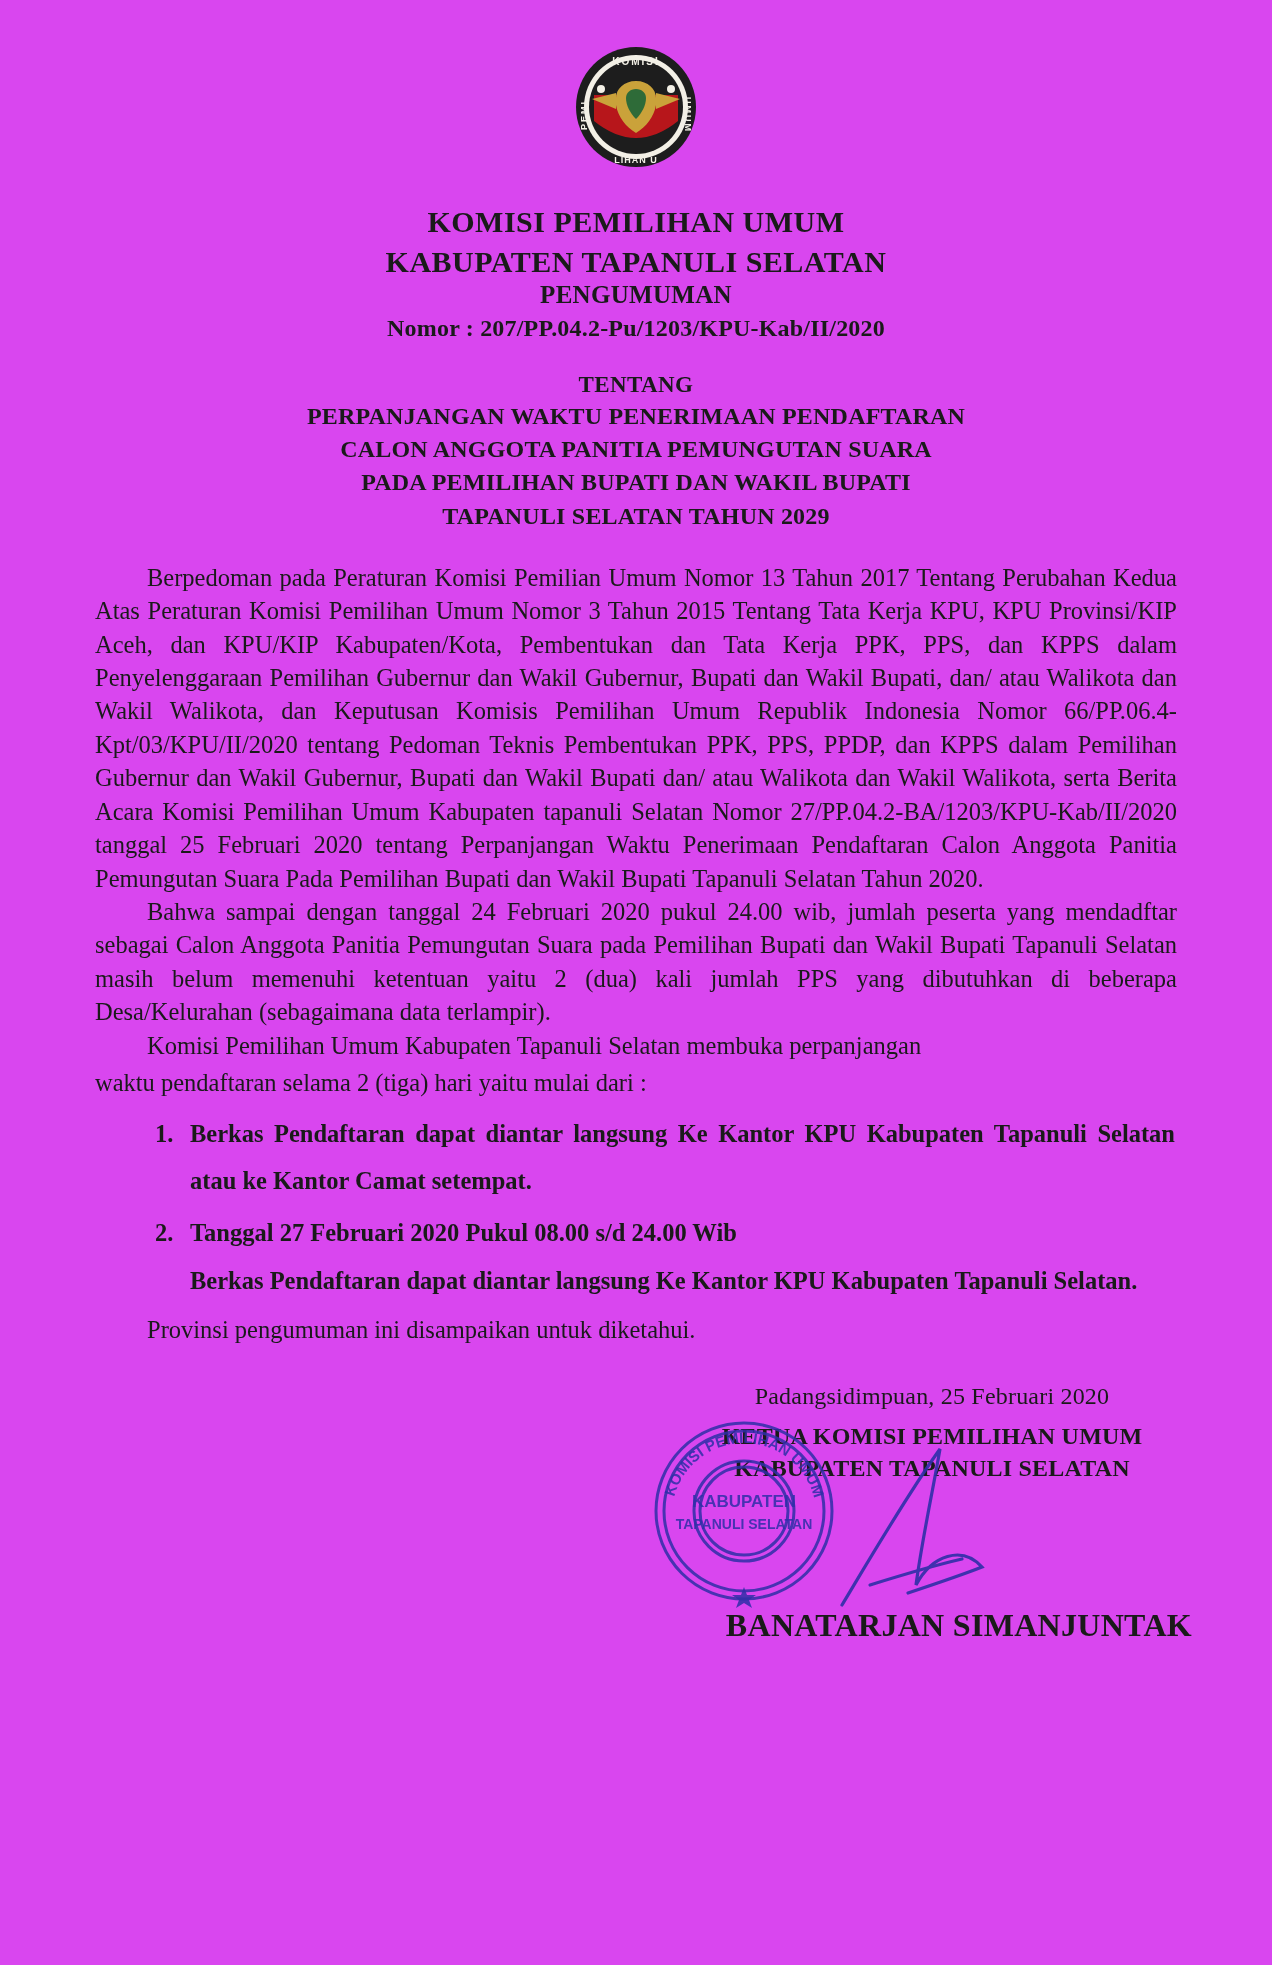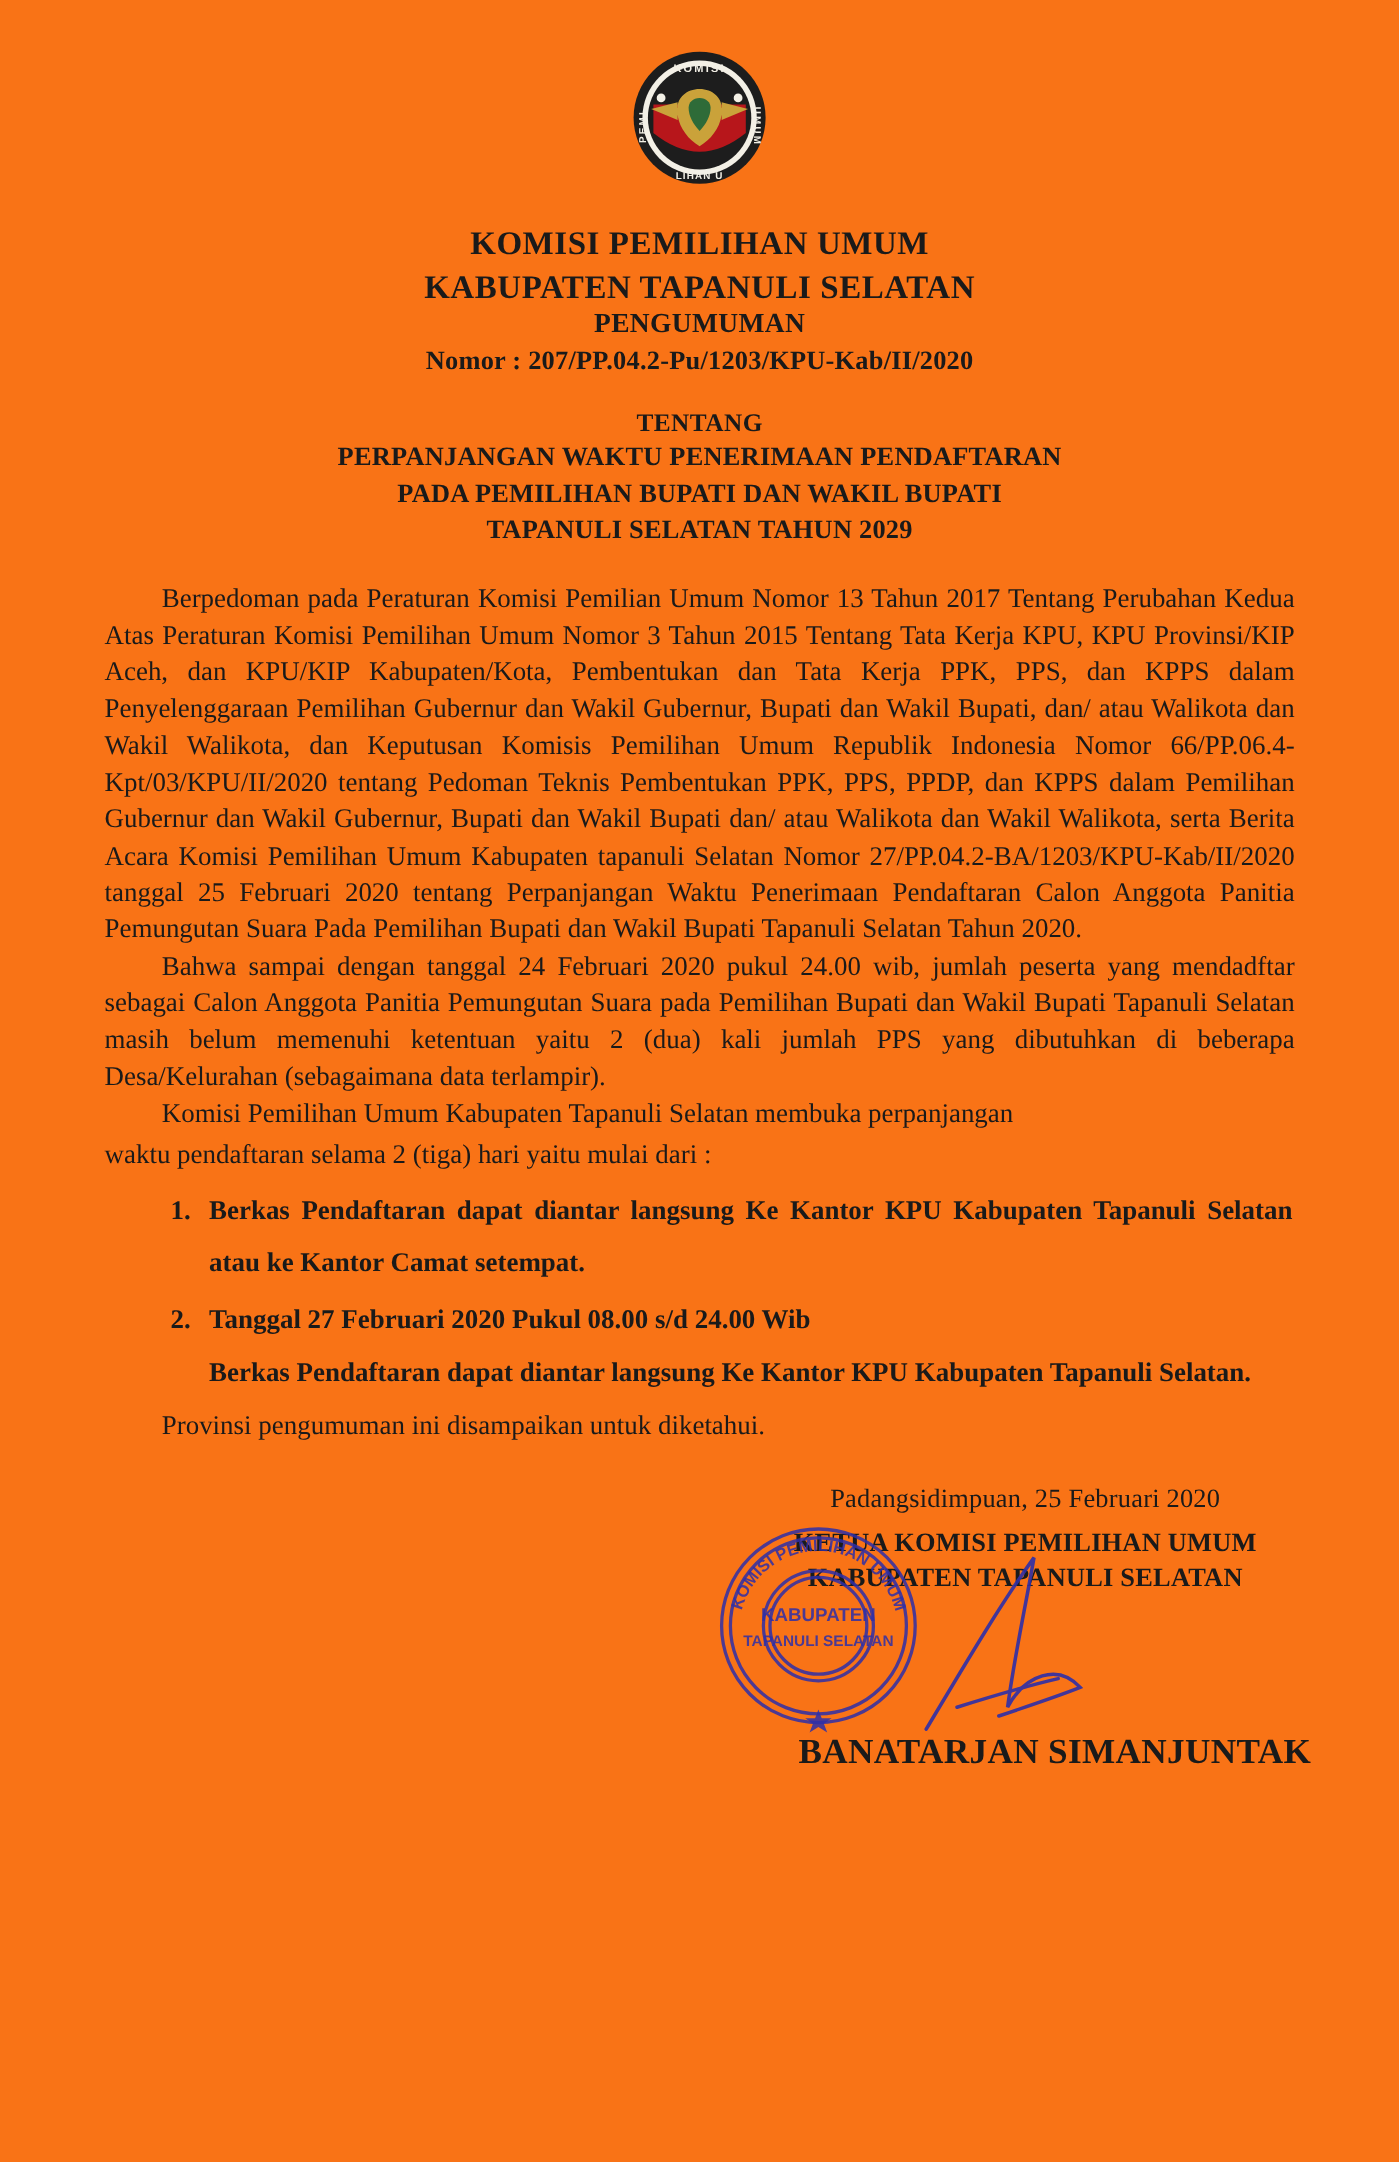--- a/index.html
+++ b/index.html
@@ -14,21 +14,21 @@
     font-family: "Liberation Serif", serif;
     color: #1a1a1a;
     overflow: hidden;
   }
   .page {
     position: relative;
     width: 1272px;
     height: 1965px;
     padding: 0;
     box-sizing: border-box;
-    background: #f97316;
+    background: #d946ef;
   }
   
   .letterhead {
     text-align: center;
     padding-top: 38px;
   }
   .logo-wrap {
     display: flex;
     justify-content: center;
     align-items: center;
@@ -224,20 +224,21 @@
       <span>KOMISI PEMILIHAN UMUM</span>
       <span class="l2">KABUPATEN TAPANULI SELATAN</span>
     </div>
 
     <div class="doc-kind">PENGUMUMAN</div>
     <div class="doc-number">Nomor : 207/PP.04.2-Pu/1203/KPU-Kab/II/2020</div>
 
     <div class="about-label">TENTANG</div>
     <div class="about-lines">
       <div>PERPANJANGAN WAKTU PENERIMAAN PENDAFTARAN</div>
+      <div>CALON ANGGOTA PANITIA PEMUNGUTAN SUARA</div>
       <div>PADA PEMILIHAN BUPATI DAN WAKIL BUPATI</div>
       <div>TAPANULI SELATAN TAHUN 2029</div>
     </div>
   </div>
 
   <div class="body-text">
     <p>Berpedoman pada Peraturan Komisi Pemilian Umum Nomor 13 Tahun 2017 Tentang Perubahan Kedua Atas Peraturan Komisi Pemilihan Umum Nomor 3 Tahun 2015 Tentang Tata Kerja KPU, KPU Provinsi/KIP Aceh, dan KPU/KIP Kabupaten/Kota, Pembentukan dan Tata Kerja PPK, PPS, dan KPPS dalam Penyelenggaraan Pemilihan Gubernur dan Wakil Gubernur, Bupati dan Wakil Bupati, dan/ atau Walikota dan Wakil Walikota, dan Keputusan Komisis Pemilihan Umum Republik Indonesia Nomor 66/PP.06.4-Kpt/03/KPU/II/2020 tentang Pedoman Teknis Pembentukan PPK, PPS, PPDP, dan KPPS dalam Pemilihan Gubernur dan Wakil Gubernur, Bupati dan Wakil Bupati dan/ atau Walikota dan Wakil Walikota, serta Berita Acara Komisi Pemilihan Umum Kabupaten tapanuli Selatan Nomor 27/PP.04.2-BA/1203/KPU-Kab/II/2020 tanggal 25 Februari 2020 tentang Perpanjangan Waktu Penerimaan Pendaftaran Calon Anggota Panitia Pemungutan Suara Pada Pemilihan Bupati dan Wakil Bupati Tapanuli Selatan Tahun 2020.</p>
     <p>Bahwa sampai dengan tanggal 24 Februari 2020 pukul 24.00 wib, jumlah peserta yang mendadftar sebagai Calon Anggota Panitia Pemungutan Suara pada Pemilihan Bupati dan Wakil Bupati Tapanuli Selatan masih belum memenuhi ketentuan yaitu 2 (dua) kali jumlah PPS yang dibutuhkan di beberapa Desa/Kelurahan (sebagaimana data terlampir).</p>
     <p>Komisi Pemilihan Umum Kabupaten Tapanuli Selatan membuka perpanjangan</p>
     <p class="cont-line no-indent">waktu pendaftaran selama 2 (tiga) hari yaitu mulai dari :</p>

